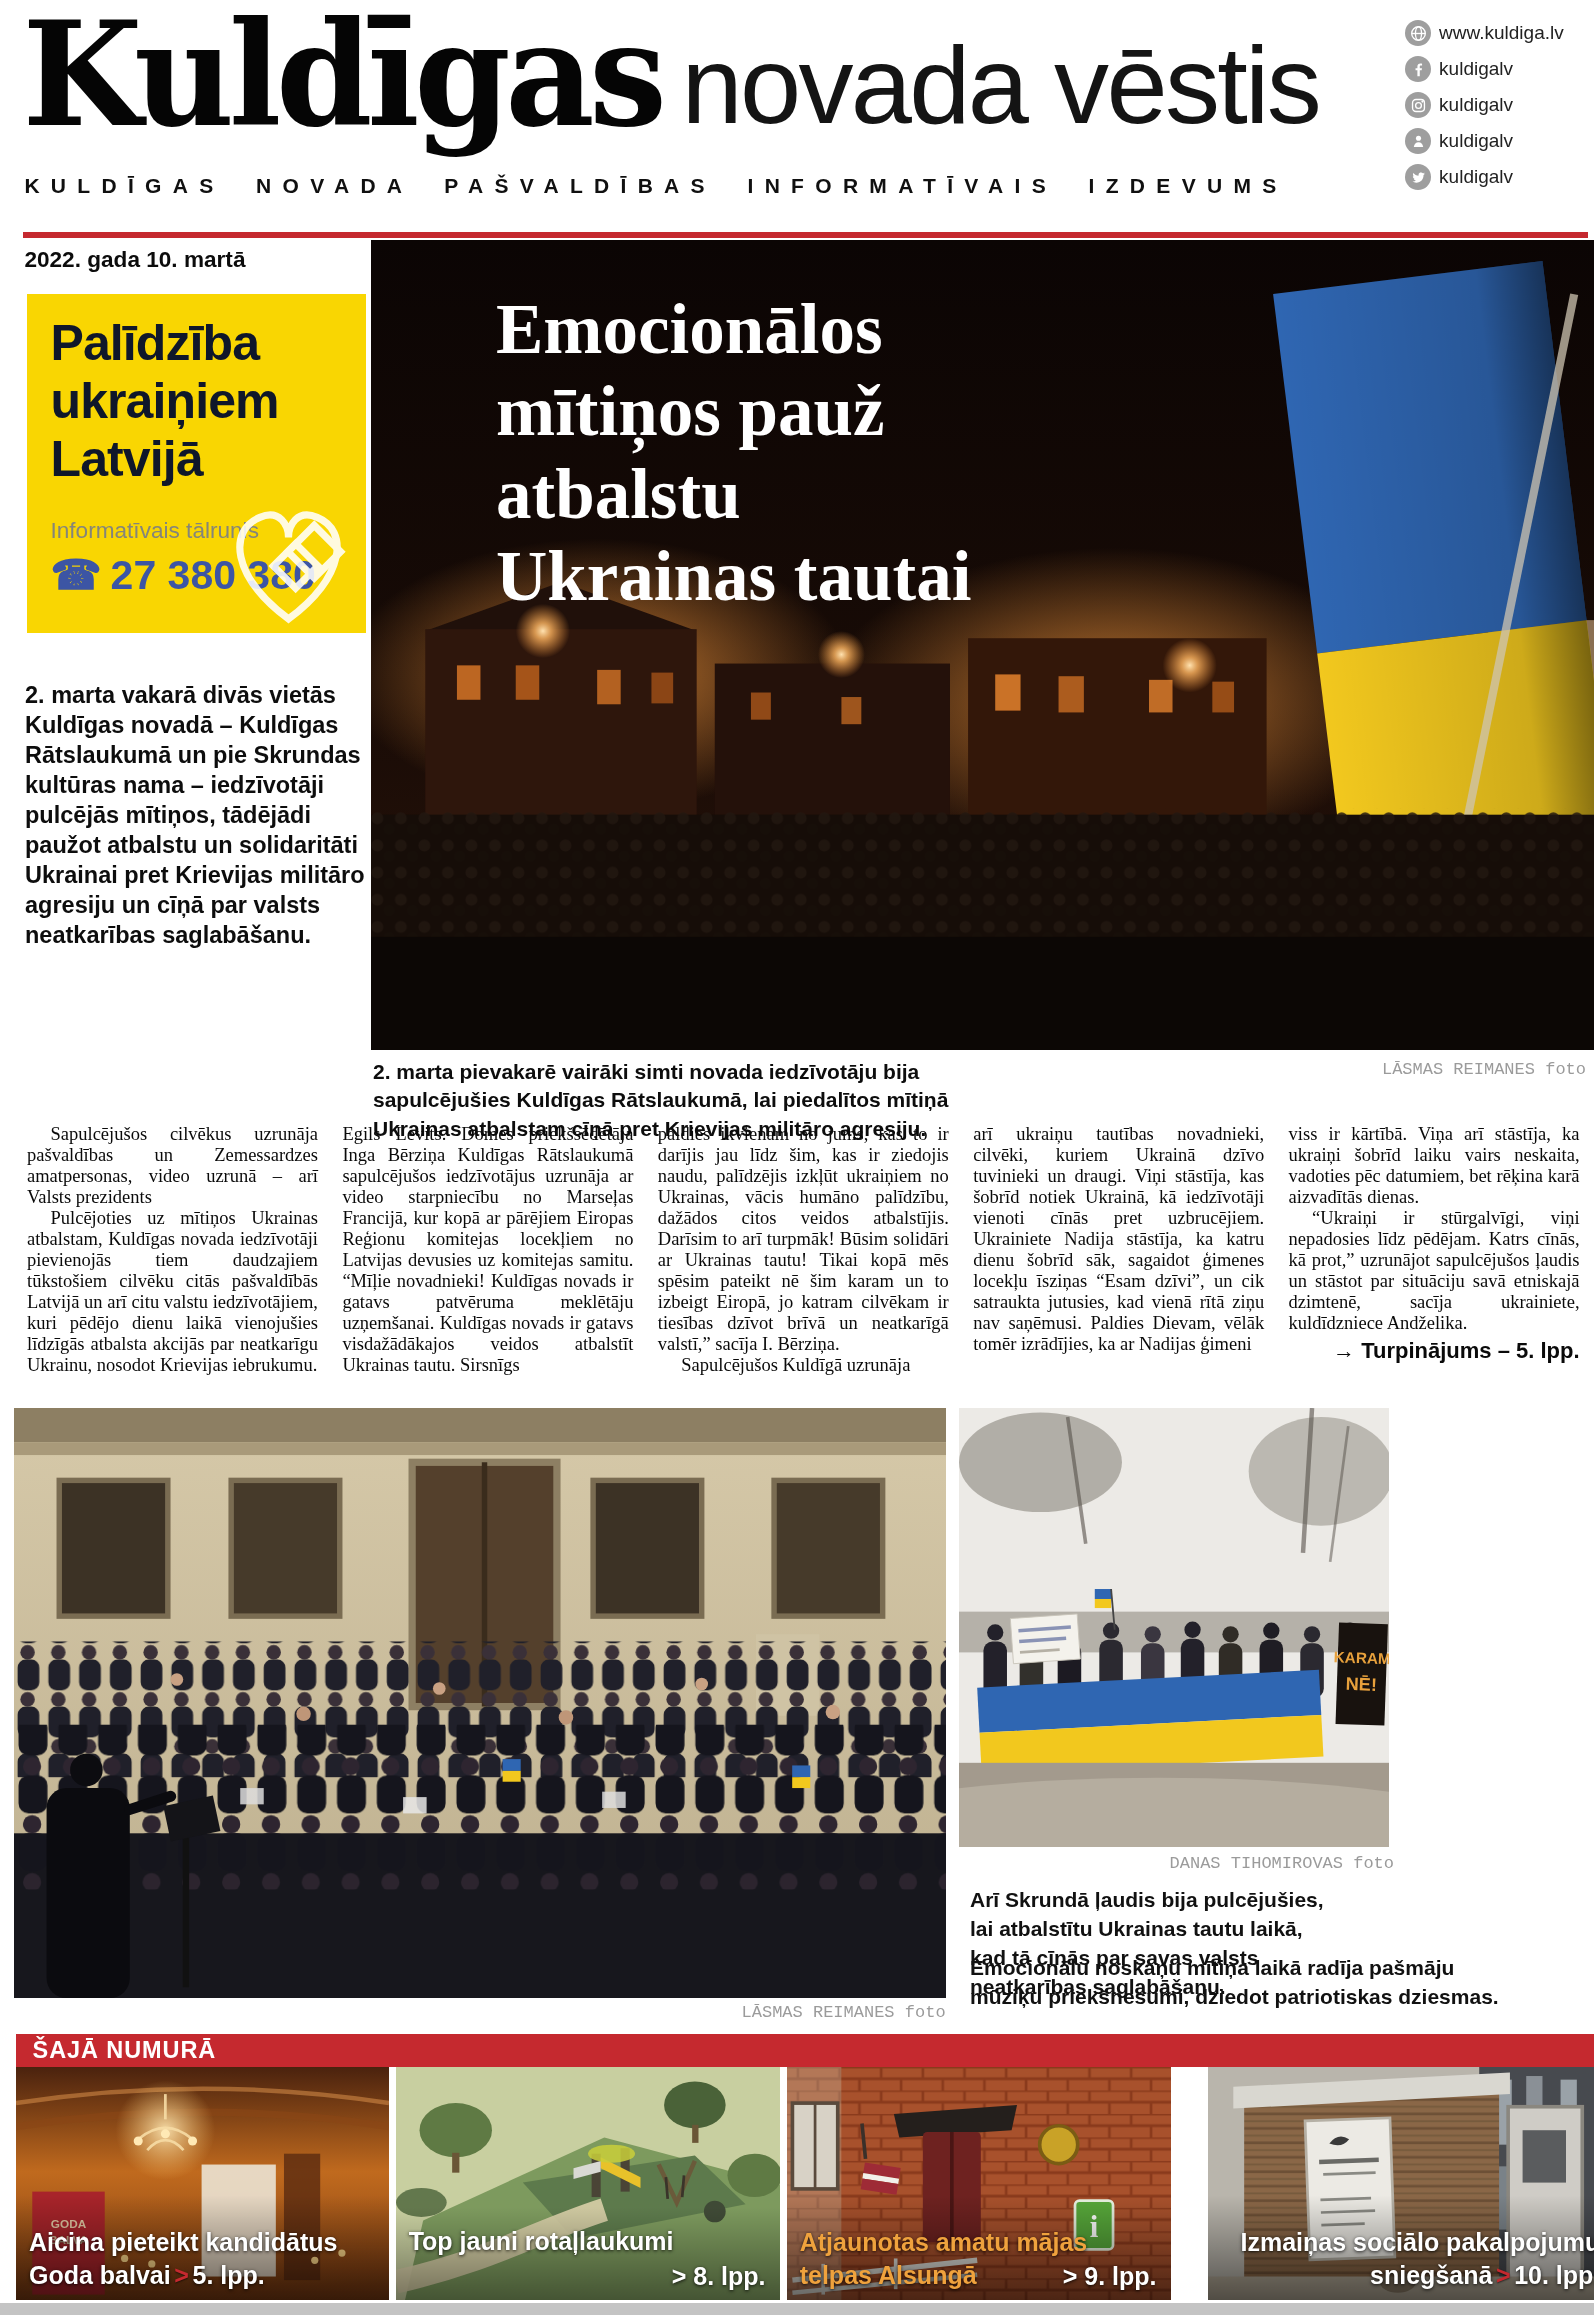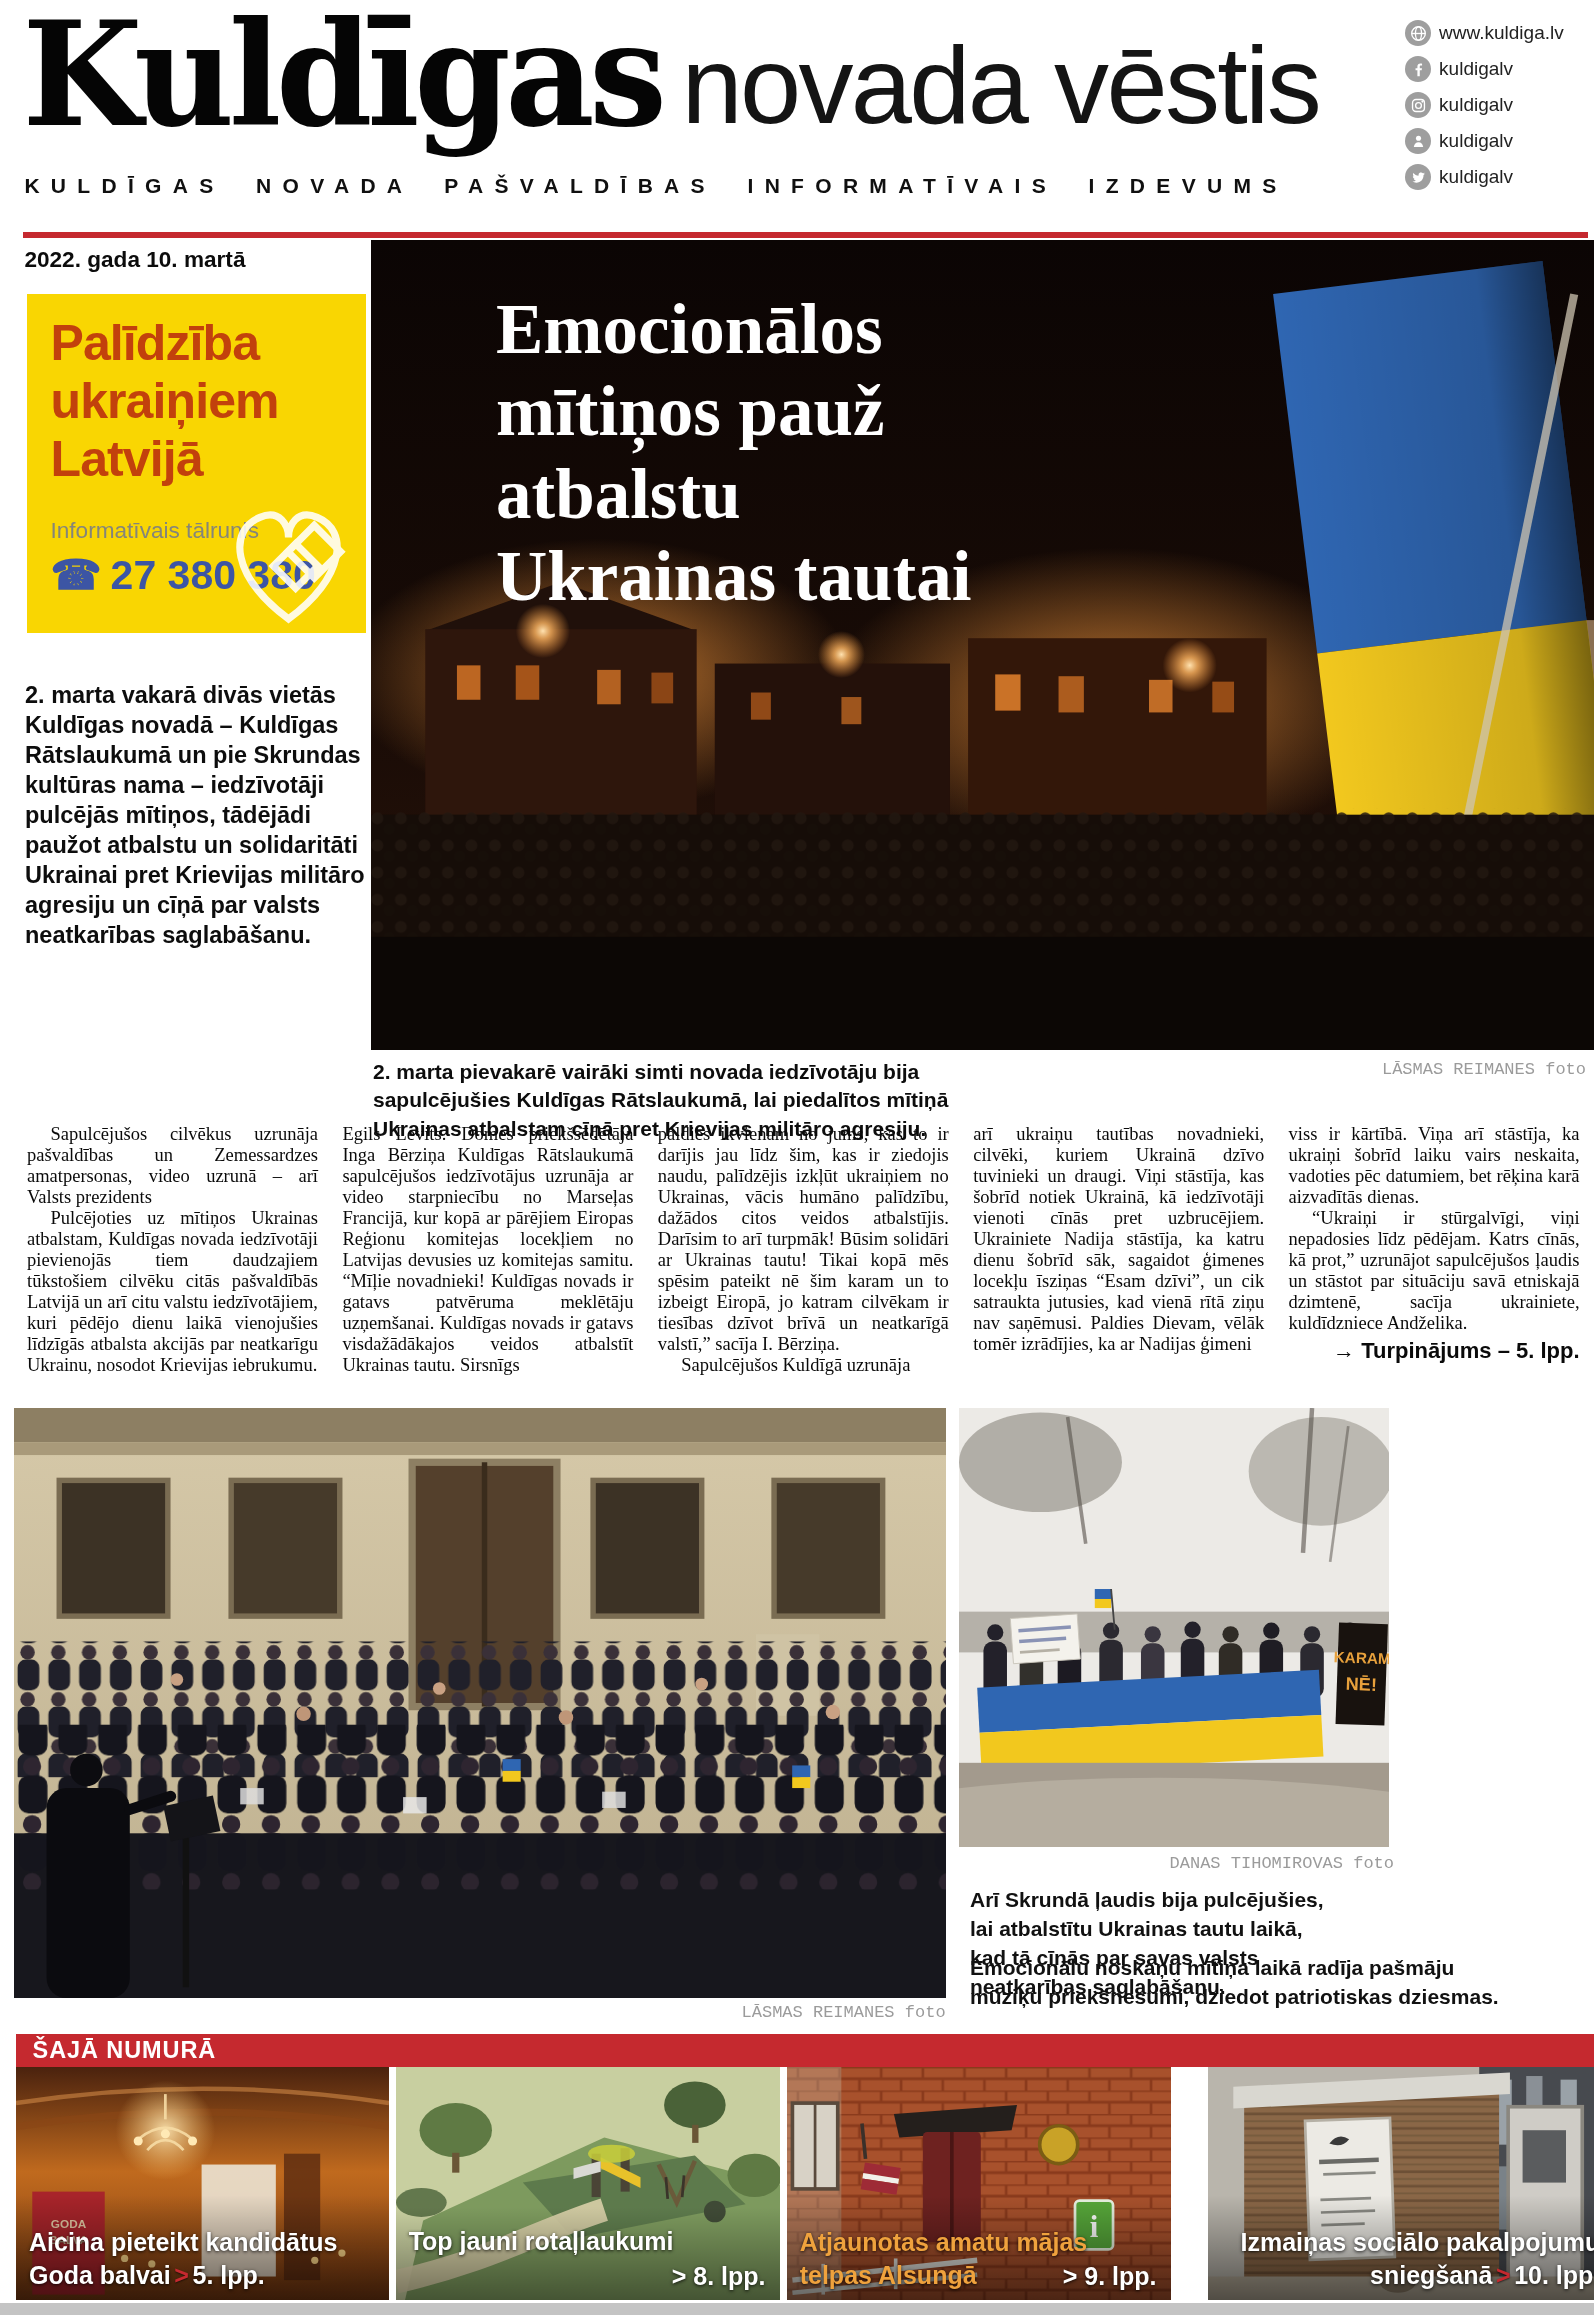--- a/index.html
+++ b/index.html
@@ -18,21 +18,21 @@
   .dateline{position:absolute;left:24.4px;right:9px;top:203px;display:flex;justify-content:space-between;font-size:22.6px;font-weight:bold;color:#0c0c0c;margin-top:44px;}
   .redrule{position:absolute;left:22.6px;right:7.2px;top:232px;height:6.3px;background:#c5292f;}
 
   
   .hero-photo{position:absolute;left:371px;top:240px;width:1224px;height:810px;overflow:hidden;}
   .hero-photo svg{display:block;width:100%;height:100%;}
   .headline{position:absolute;left:496px;top:288px;width:615px;text-align:left;
             font-family:"Liberation Serif",serif;font-weight:700;font-size:71px;line-height:1.16;
             color:#fff;white-space:pre-line;}
   .helpbox{position:absolute;left:27px;top:294px;width:339px;height:339px;background:#f9d602;overflow:hidden;}
-  .helpbox .hb-title{position:absolute;left:23.5px;top:20px;font-size:50px;line-height:1.16;font-weight:bold;color:#c2410c;white-space:pre-line;letter-spacing:-0.9px;}
+  .helpbox .hb-title{position:absolute;left:23.5px;top:20px;font-size:50px;line-height:1.16;font-weight:bold;color:#0f172a;white-space:pre-line;letter-spacing:-0.9px;}
   .helpbox .hb-sub{position:absolute;left:23.5px;top:224px;font-size:22.6px;color:#85857a;}
   .helpbox .hb-phone{position:absolute;left:23.5px;top:257px;font-size:41px;font-weight:bold;color:#3c55a4;display:flex;align-items:center;gap:9px;}
   .hb-heart{position:absolute;right:5.4px;bottom:3.6px;opacity:.95;}
   .lead{position:absolute;left:25px;top:680px;width:346px;font-size:23.5px;line-height:30px;font-weight:bold;color:#0d0d0d;}
   .photo-cap{position:absolute;left:373px;top:1058px;width:633px;font-size:21px;line-height:1.35;font-weight:bold;color:#0d0d0d;}
   .credit{font-size:17px;color:#9b9b9b;font-weight:normal;font-family:Liberation Mono, monospace;}
   .credit-hero{position:absolute;right:9px;top:1060px;text-align:right;}
 
   
   .cols{position:absolute;left:27px;top:1124px;width:1556px;height:282px;display:flex;gap:24.4px;overflow:hidden;}

